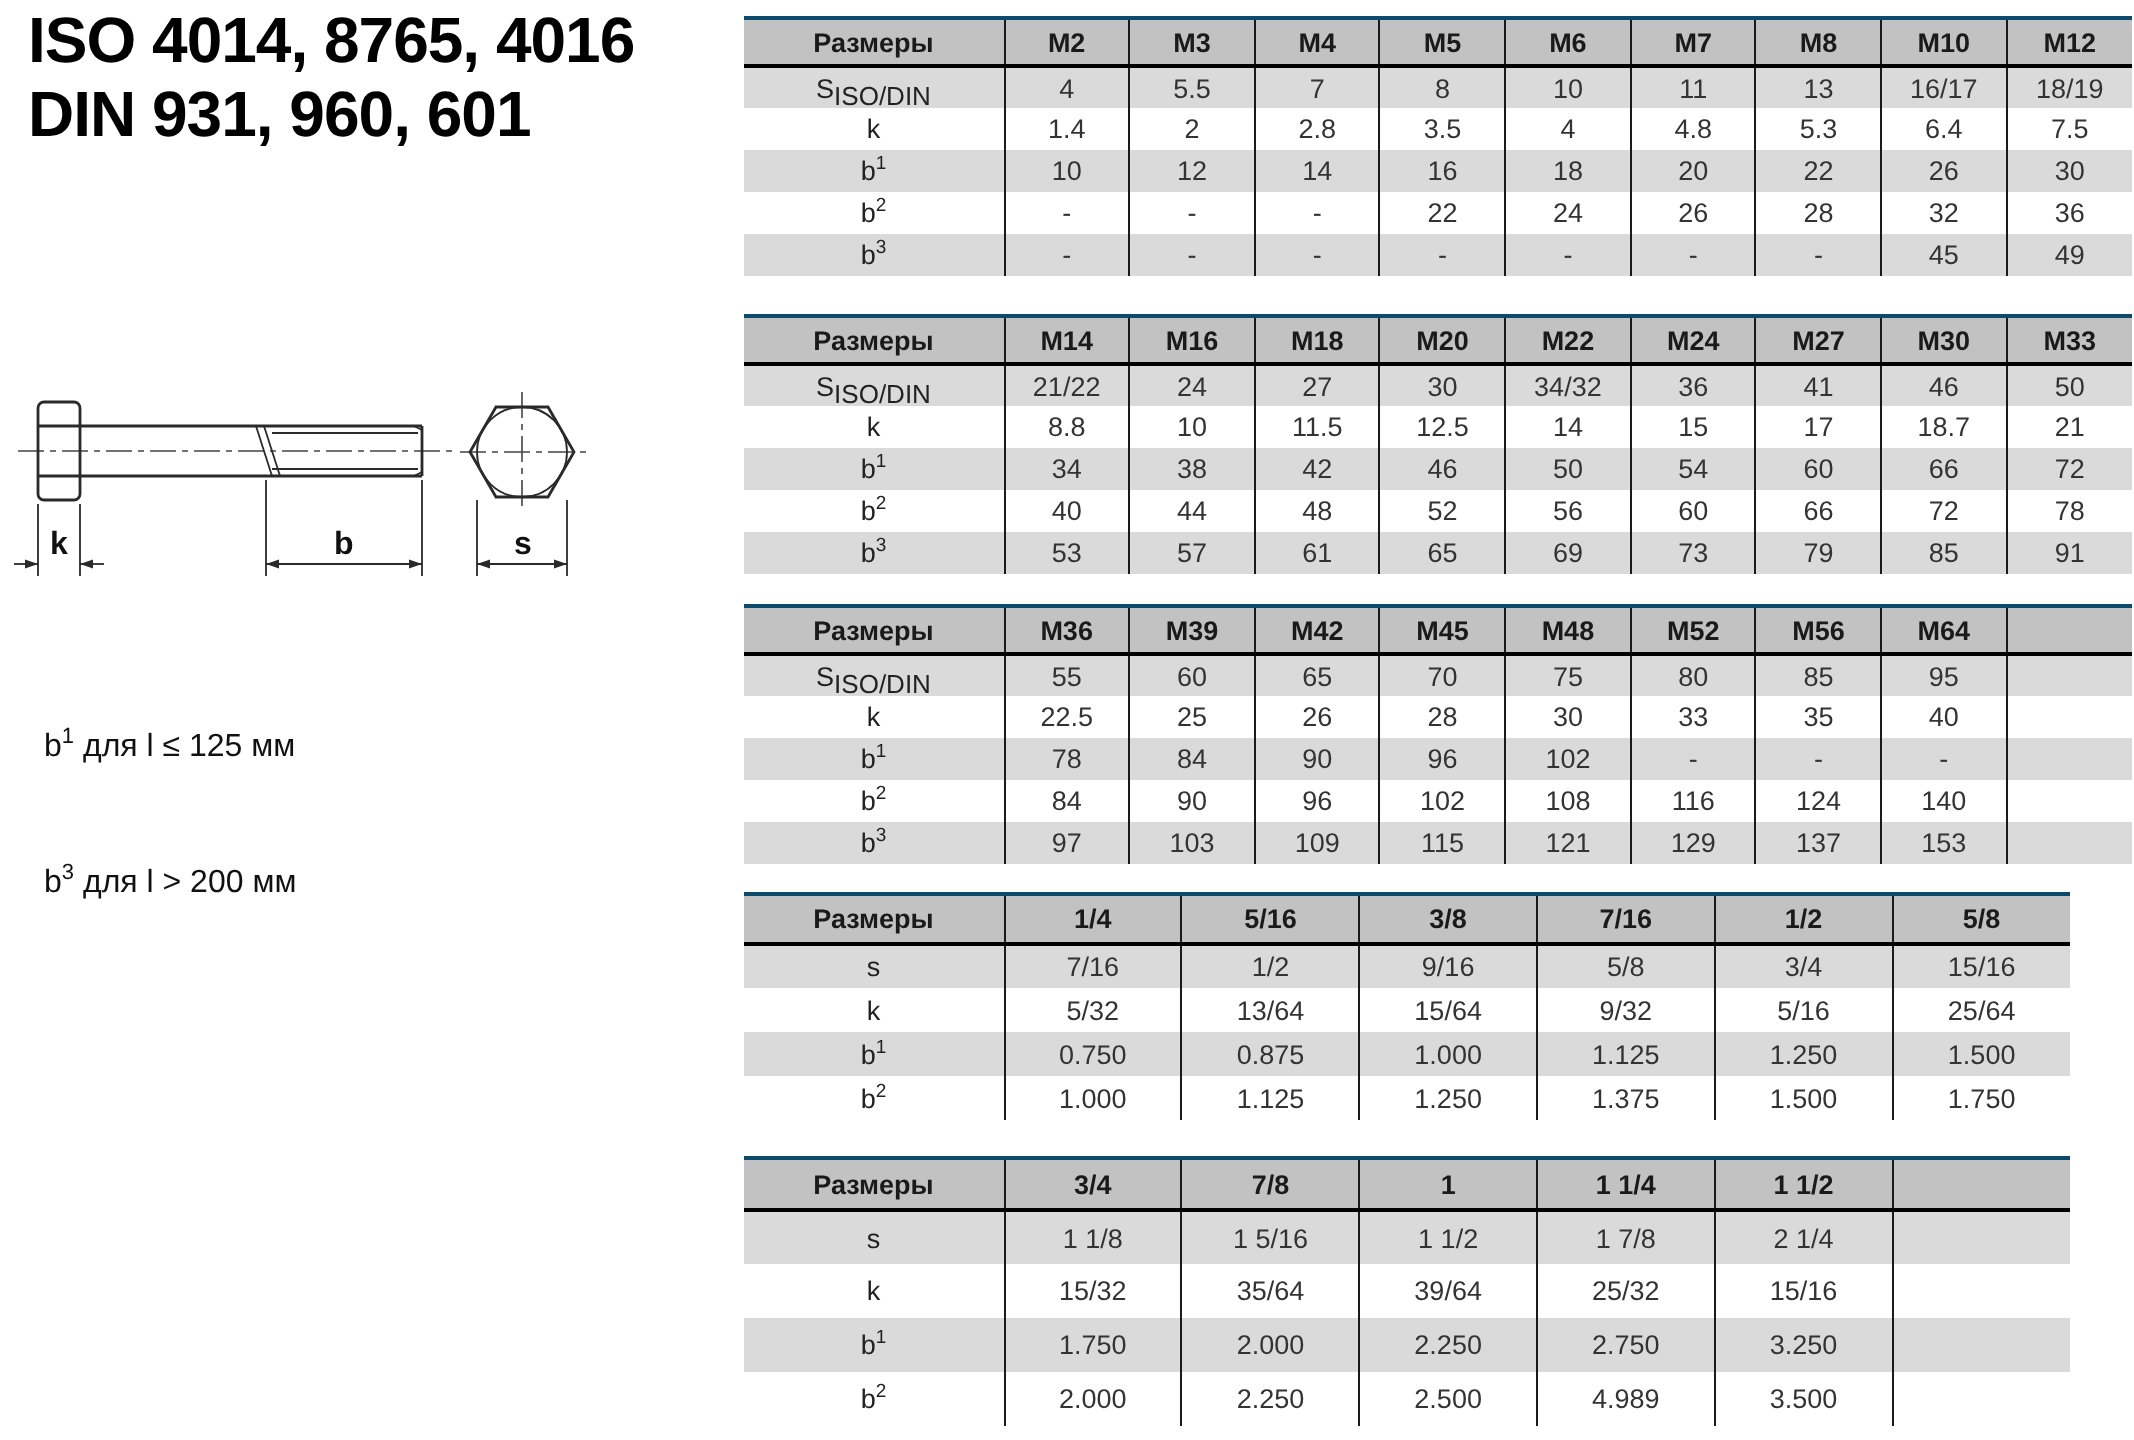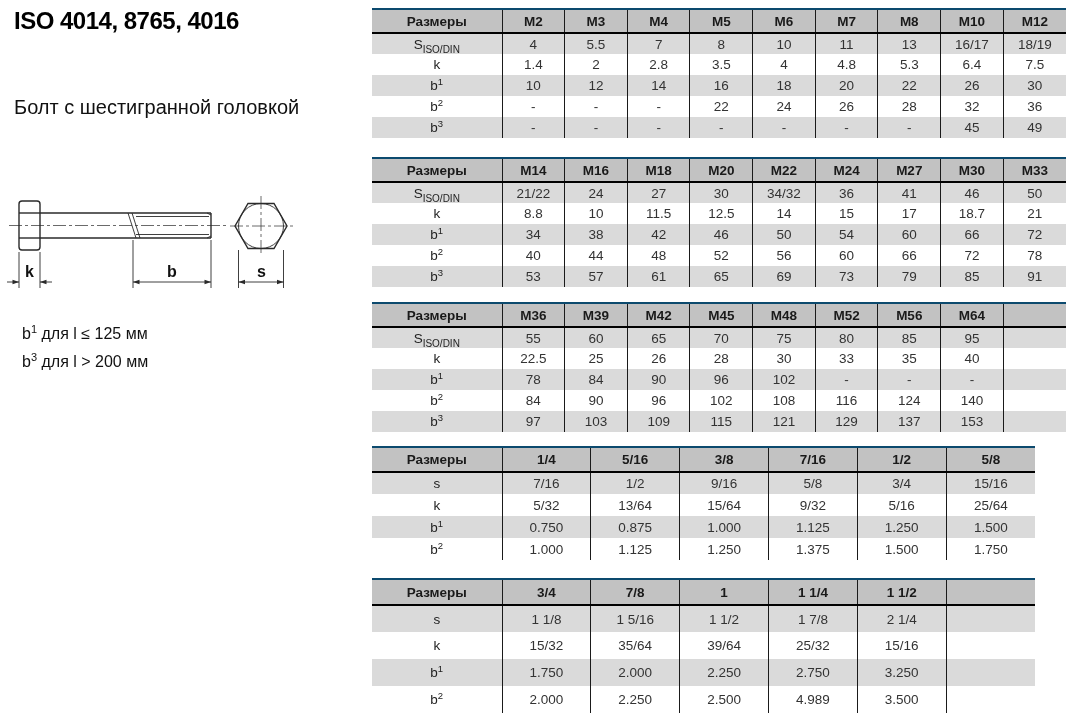--- a/index.html
+++ b/index.html
@@ -8,26 +8,26 @@
     --border-col:#1a1a1a;
   }
   *{box-sizing:border-box;}
   html,body{margin:0;padding:0;}
   body{
     width:1067px;height:720px;position:relative;background:#ffffff;
     font-family:"Liberation Sans","DejaVu Sans",sans-serif;color:#1a1a1a;overflow:hidden;
   }
   
   .title-block{position:absolute;left:14px;top:2px;}
-  .title-line{font-size:24px;font-weight:bold;line-height:37px;letter-spacing:-0.5px;color:#000;}
+  .title-line{font-size:32px;font-weight:bold;line-height:37px;letter-spacing:-0.5px;color:#000;}
   .subtitle-block{position:absolute;left:14px;top:92px;}
   .subtitle-line{font-size:20px;line-height:30px;color:#111;}
   .drawing{position:absolute;left:5px;top:188px;width:310px;height:125px;}
   .notes{position:absolute;left:22px;top:320px;}
-  .note-line{font-size:16px;line-height:28px;color:#111;}
+  .note-line{font-size:16px;line-height:28px;color:#111;margin-top:40px;}
   .note-line sup{font-size:11px;line-height:0;}
   
   .dim-table{position:absolute;}
   .t1{left:372px;top:8px;  width:694px;--hh:24px;--rh:21px;}
   .t2{left:372px;top:157px;width:694px;--hh:24px;--rh:21px;}
   .t3{left:372px;top:302px;width:694px;--hh:24px;--rh:21px;}
   .t4{left:372px;top:446px;width:663px;--hh:25px;--rh:22px;}
   .t5{left:372px;top:578px;width:663px;--hh:26px;--rh:27px;}
   table{
     border-collapse:collapse;table-layout:fixed;width:100%;
@@ -40,39 +40,39 @@
     font-size:13.5px;white-space:nowrap;overflow:hidden;
   }
   thead th{
     background:var(--header-bg);font-weight:bold;color:#1a1a1a;
     border-bottom:2px solid #000;
   }
   tbody td{color:#333;}
   tbody tr:nth-child(odd) td{background:var(--stripe-bg);}
   tr > *:not(:first-child){border-left:1px solid var(--border-col);}
   td:first-child{color:#222;}
-  td sub{font-size:10px;line-height:0;}
+  td sub{font-size:13px;line-height:0;}
   td sup{font-size:9.5px;line-height:0;}
   
   .drawing .outline{stroke:#2a2a2a;stroke-width:1.4;fill:none;}
   .drawing .thin{stroke:#2a2a2a;stroke-width:0.9;fill:none;}
   .drawing .center{stroke:#444;stroke-width:0.8;fill:none;stroke-dasharray:13 3 3 3;}
   .drawing .dim{stroke:#2a2a2a;stroke-width:0.9;fill:none;}
   .drawing .arrow{fill:#2a2a2a;stroke:none;}
   .drawing text{font-family:"Liberation Sans","DejaVu Sans",sans-serif;font-size:16px;font-weight:bold;fill:#111;}
 </style>
 </head>
 <body>
 
 <div class="title-block">
   <div class="title-line">ISO 4014, 8765, 4016</div>
+  <div class="title-line">DIN 931, 960, 601</div>
 </div>
 
 <div class="subtitle-block">
-  <div class="subtitle-line">Болт с шестигранной головкой</div>
 </div>
 
 <svg class="drawing" viewBox="0 0 310 125">
 
   <g>
     <line class="center" x1="4" y1="37.5" x2="222" y2="37.5"></line>
     <rect class="outline" x="14" y="13" width="21" height="49" rx="3"></rect>
     <line class="outline" x1="14" y1="25" x2="35" y2="25"></line>
     <line class="outline" x1="14" y1="50" x2="35" y2="50"></line>
     <g>

